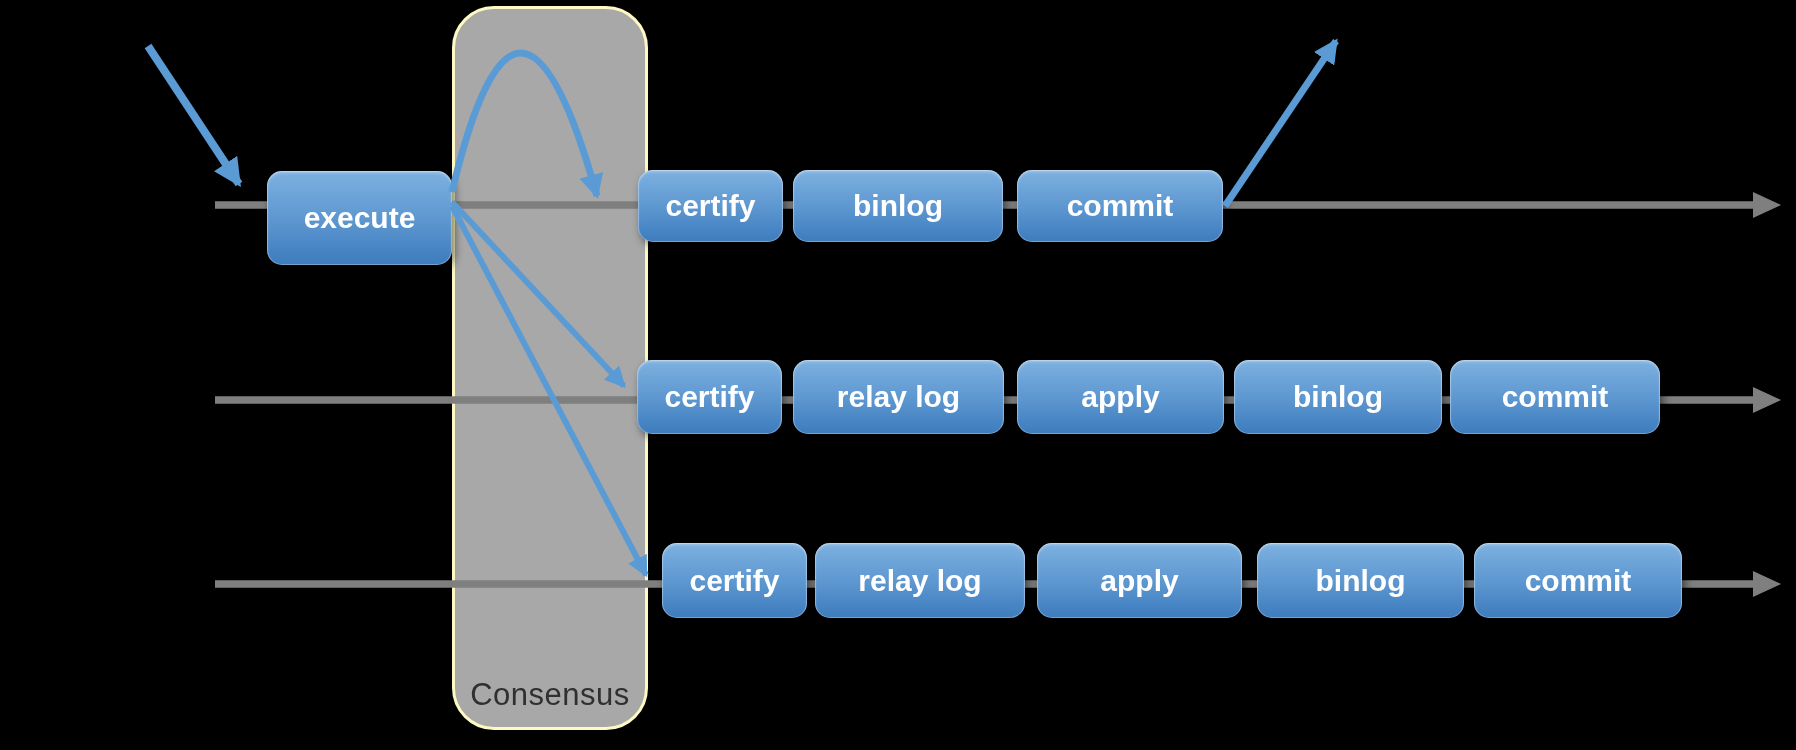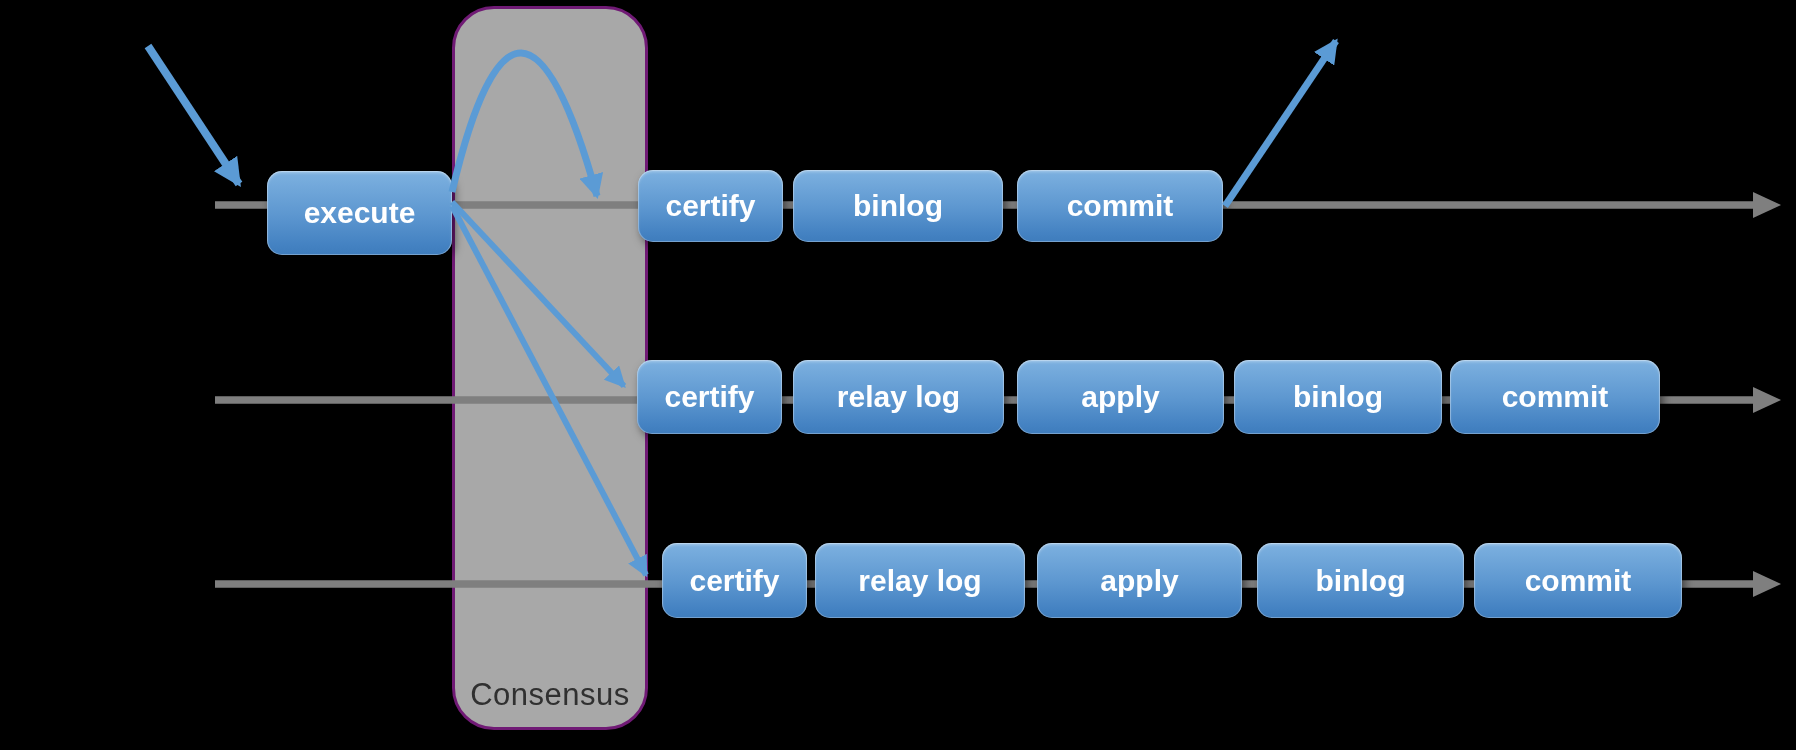--- a/index.html
+++ b/index.html
@@ -8,21 +8,21 @@
     width:1796px;height:750px;
     background:#000;
     font-family:"Liberation Sans", sans-serif;
     overflow:hidden;
   }
   
   .consensus{
     position:absolute;
     left:452px;top:6px;width:196px;height:724px;
     background:#a8a8a8;
-    border:3px solid #701a75;
+    border:3px solid #fef9c3;
     border-radius:42px;
     box-sizing:border-box;
     box-shadow:5px 5px 12px rgba(0,0,0,.55);
     z-index:1;
   }
   .consensus-label{
     position:absolute;
     left:0;right:0;bottom:14px;
     text-align:center;
     font-size:31px;
@@ -42,21 +42,21 @@
                inset 0 0 0 1px rgba(255,255,255,.28),
                inset 0 2px 3px rgba(255,255,255,.30);
     color:#fff;
     font-size:30px;
     font-weight:bold;
     display:flex;align-items:center;justify-content:center;
     z-index:3;
     white-space:nowrap;
   }
   
-  .r1b0{left:267px;top:171px;width:185px;height:84px;}
+  .r1b0{left:267px;top:171px;width:185px;height:94px;}
   .r1b1{left:638px;top:170px;width:145px;height:72px;}
   .r1b2{left:793px;top:170px;width:210px;height:72px;}
   .r1b3{left:1017px;top:170px;width:206px;height:72px;}
   
   .r2b0{left:637px;top:360px;width:145px;height:74px;}
   .r2b1{left:793px;top:360px;width:211px;height:74px;}
   .r2b2{left:1017px;top:360px;width:207px;height:74px;}
   .r2b3{left:1234px;top:360px;width:208px;height:74px;}
   .r2b4{left:1450px;top:360px;width:210px;height:74px;}
   

